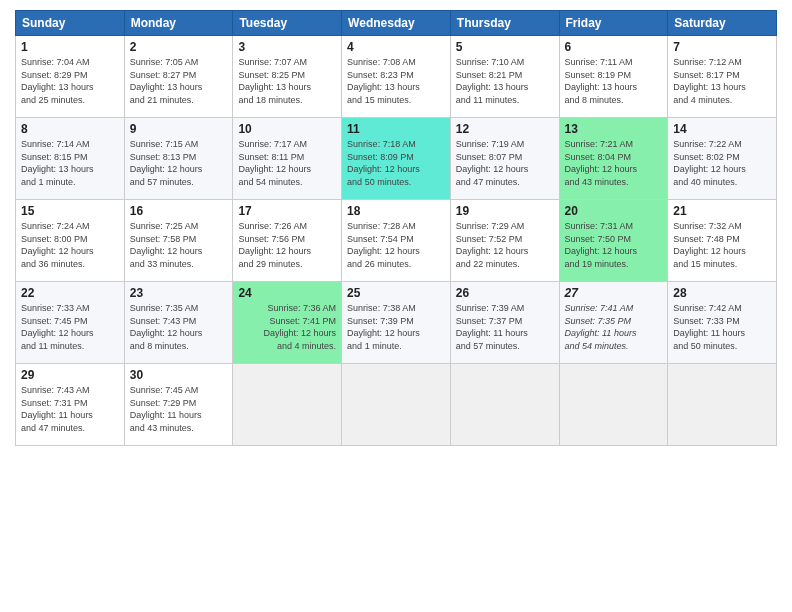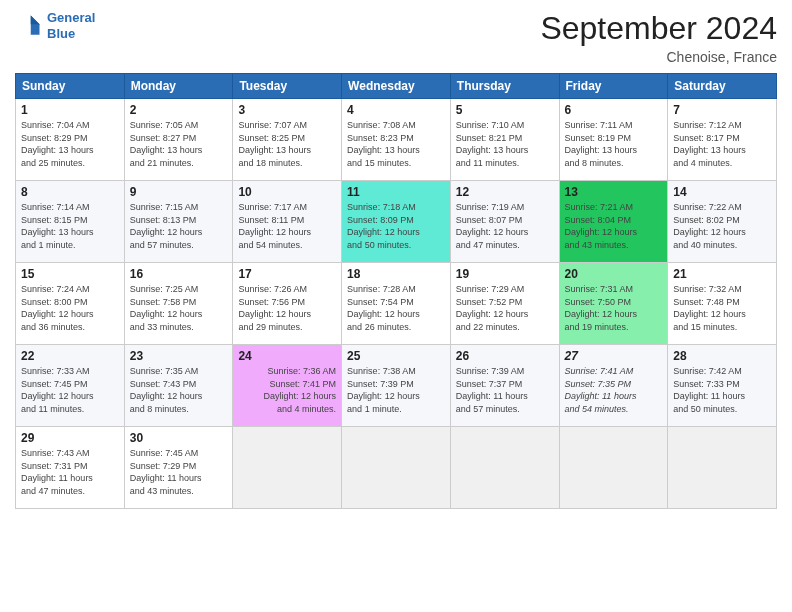--- a/index.html
+++ b/index.html
@@ -96,37 +96,20 @@
     .day-info {
       font-size: 9px;
       color: #444;
       line-height: 1.4;
     }
   </style>
 </head>
 <body>
 
 <div class="page">
-  <div class="header">
-    <div class="logo">
-      <svg class="logo-icon" viewBox="0 0 32 32">
-        <rect x="0" y="0" width="32" height="32" fill="white"></rect>
-        <polygon points="18,4 28,14 28,26 18,26 18,4" fill="#2a6db5"></polygon>
-        <polygon points="18,4 28,14 18,14" fill="#1a5a9a"></polygon>
-      </svg>
-      <div class="logo-text">
-        <span class="general">General</span>
-        <span class="blue">Blue</span>
-      </div>
-    </div>
-    <div class="title-area">
-      <div class="month-title">September 2024</div>
-      <div class="location">Chenoise, France</div>
-    </div>
-  </div>
 
   <table>
     <thead>
       <tr>
         <th>Sunday</th>
         <th>Monday</th>
         <th>Tuesday</th>
         <th>Wednesday</th>
         <th>Thursday</th>
         <th>Friday</th>
@@ -214,21 +197,21 @@
 Daylight: 12 hours
 and 50 minutes.</div>
           </td>
           <td style="background: rgb(245, 247, 251);">
             <span class="day-num">12</span>
             <div class="day-info" style="white-space: pre-line;">Sunrise: 7:19 AM
 Sunset: 8:07 PM
 Daylight: 12 hours
 and 47 minutes.</div>
           </td>
-          <td style="background: #22c55e;">
+          <td style="background: #86efac;">
             <span class="day-num">13</span>
             <div class="day-info" style="white-space: pre-line;">Sunrise: 7:21 AM
 Sunset: 8:04 PM
 Daylight: 12 hours
 and 43 minutes.</div>
           </td>
           <td style="background: rgb(245, 247, 251);">
             <span class="day-num">14</span>
             <div class="day-info" style="white-space: pre-line;">Sunrise: 7:22 AM
 Sunset: 8:02 PM
@@ -295,21 +278,21 @@
 Daylight: 12 hours
 and 11 minutes.</div>
           </td>
           <td style="background: rgb(245, 247, 251);">
             <span class="day-num">23</span>
             <div class="day-info" style="white-space: pre-line;">Sunrise: 7:35 AM
 Sunset: 7:43 PM
 Daylight: 12 hours
 and 8 minutes.</div>
           </td>
-          <td style="background: #f0abfc;">
+          <td style="background: #86efac;">
             <span class="day-num">24</span>
             <div class="day-info" style="white-space: pre-line; text-align: right;">Sunrise: 7:36 AM
 Sunset: 7:41 PM
 Daylight: 12 hours
 and 4 minutes.</div>
           </td>
           <td style="background: rgb(245, 247, 251);">
             <span class="day-num">25</span>
             <div class="day-info" style="white-space: pre-line;">Sunrise: 7:38 AM
 Sunset: 7:39 PM

